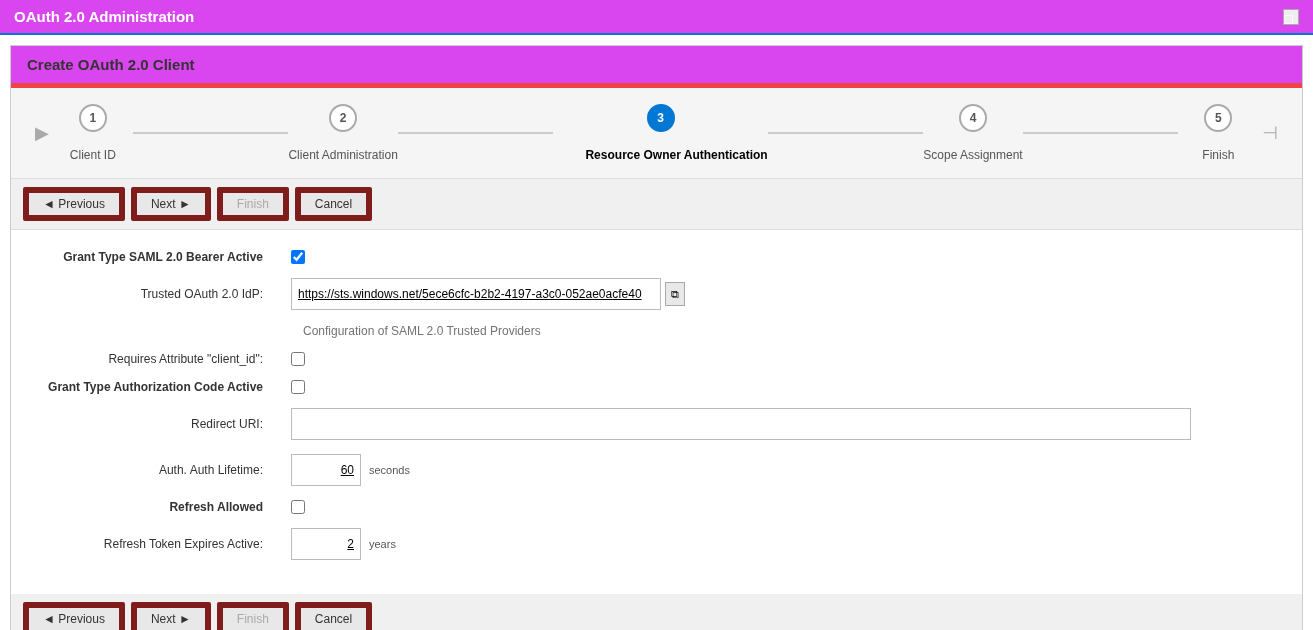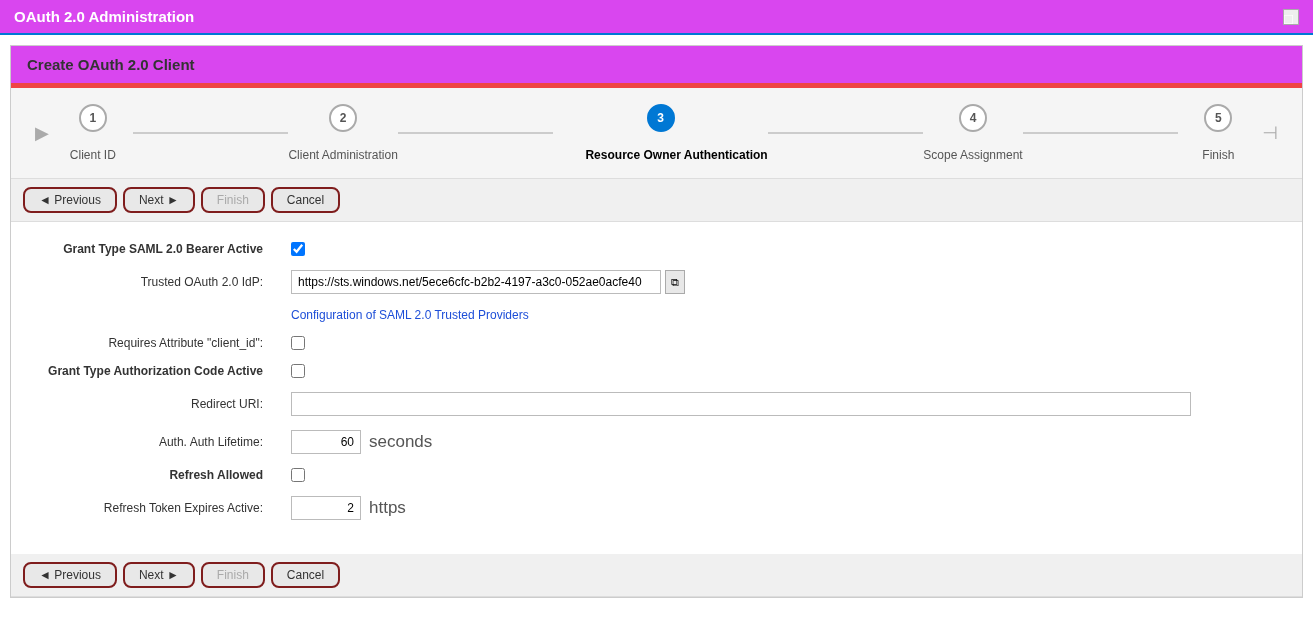--- a/index.html
+++ b/index.html
@@ -106,24 +106,24 @@
       border-bottom: 1px solid #ddd;
       padding: 8px 12px;
       display: flex;
       gap: 6px;
     }
 
     .btn {
       padding: 4px 14px;
       font-size: 12px;
       cursor: pointer;
-      border: 2px solid #7f1d1d;
+      border: 6px solid #7f1d1d;
       background: #e8e8e8;
       color: #333;
-      border-radius: 8px;
+      border-radius: 2px;
     }
 
     .btn-disabled {
       color: #aaa;
       cursor: default;
     }
 
     .form-section {
       padding: 20px 30px;
       background: #fff;
@@ -145,21 +145,22 @@
 
     .form-label.bold {
       font-weight: bold;
     }
 
     .form-control {
       padding: 3px 6px;
       border: 1px solid #bbb;
       font-size: 12px;
       background: #fff;
-      height: 24px;
+      height: 32px;
+      text-decoration: underline;
     }
 
     .form-control-wide {
       width: 370px;
     }
 
     .form-control-small {
       width: 70px;
       text-align: right;
     }
@@ -173,29 +174,30 @@
     .copy-btn {
       border: 1px solid #aaa;
       background: #e8e8e8;
       padding: 2px 5px;
       cursor: pointer;
       font-size: 11px;
       height: 24px;
     }
 
     .link-blue {
-      color: #1d4ed8;
+      color: #737373;
       text-decoration: none;
       font-size: 12px;
       cursor: pointer;
+      margin-left: 12px;
     }
 
     .suffix-text {
       margin-left: 8px;
-      font-size: 17px;
+      font-size: 11px;
       color: #555;
     }
 
     input[type="checkbox"] {
       width: 14px;
       height: 14px;
       cursor: pointer;
     }
 
     .redirect-uri-input {
@@ -307,21 +309,21 @@
     </div>
 
     <div class="form-row">
       <div class="form-label bold">Refresh Allowed</div>
       <input type="checkbox" style="">
     </div>
 
     <div class="form-row">
       <div class="form-label">Refresh Token Expires Active:</div>
       <input type="text" class="form-control form-control-small" value="2" style="">
-      <span class="suffix-text">https</span>
+      <span class="suffix-text">years</span>
     </div>
 
   </div>
 
   <div class="toolbar">
     <button class="btn">◄ Previous</button>
     <button class="btn">Next ►</button>
     <button class="btn btn-disabled">Finish</button>
     <button class="btn">Cancel</button>
   </div>

